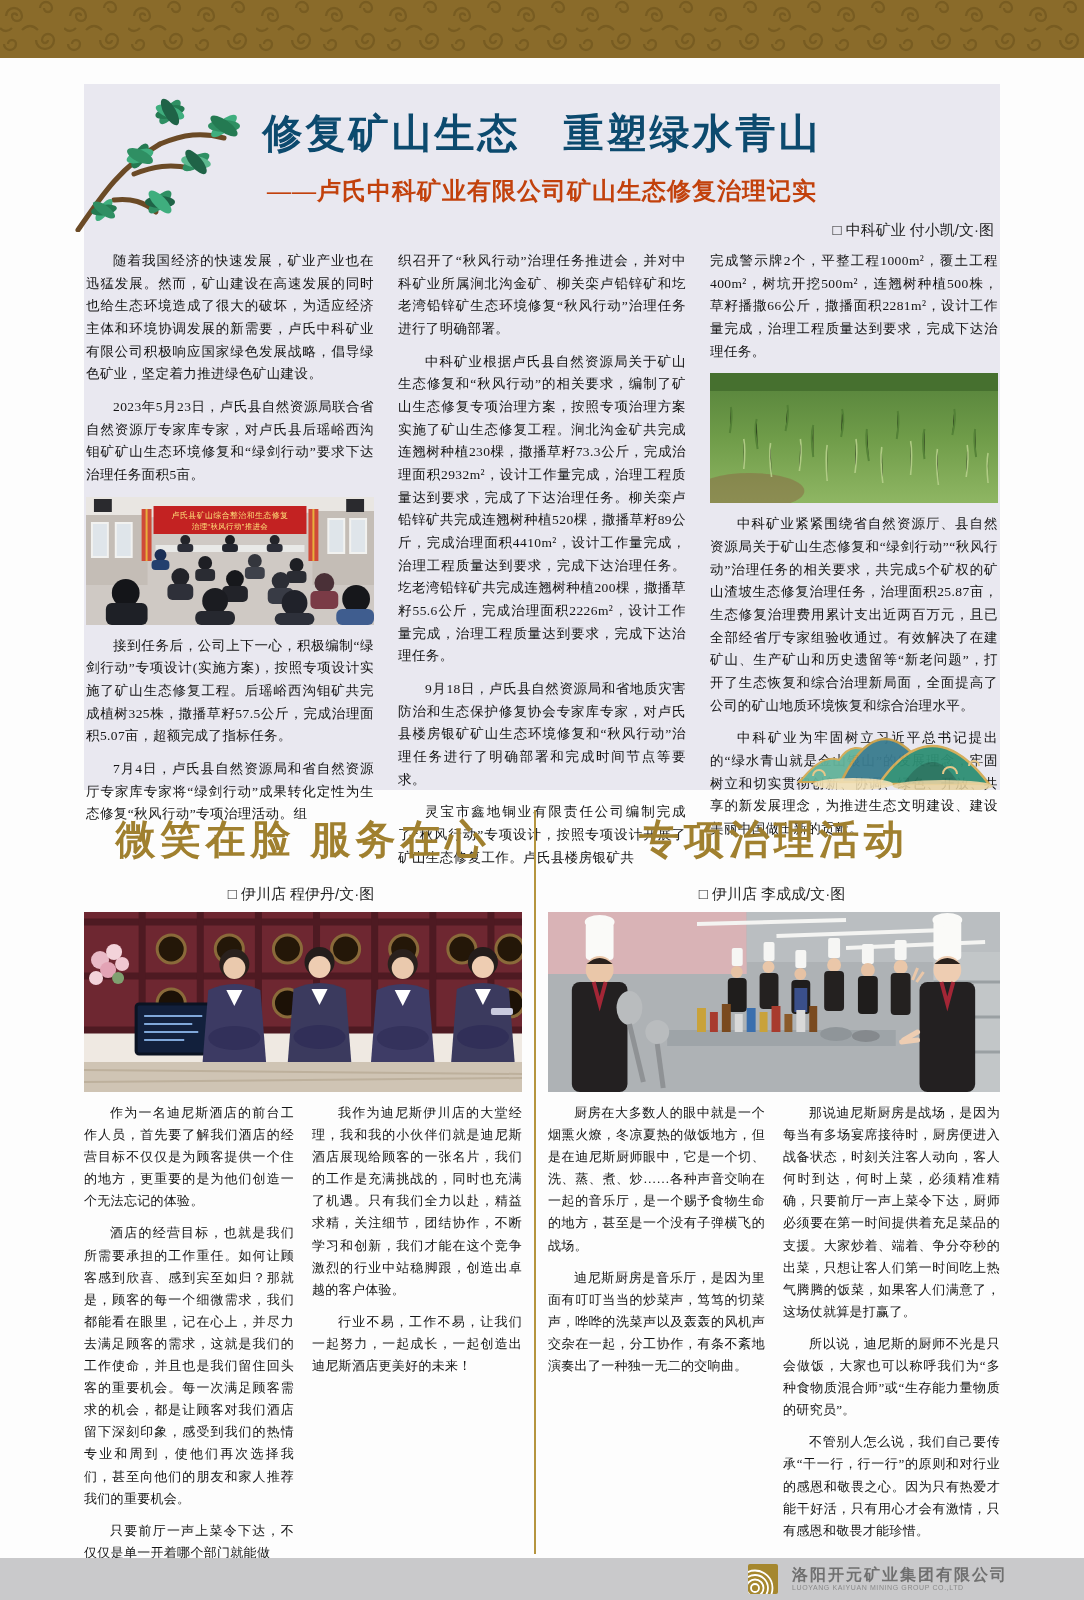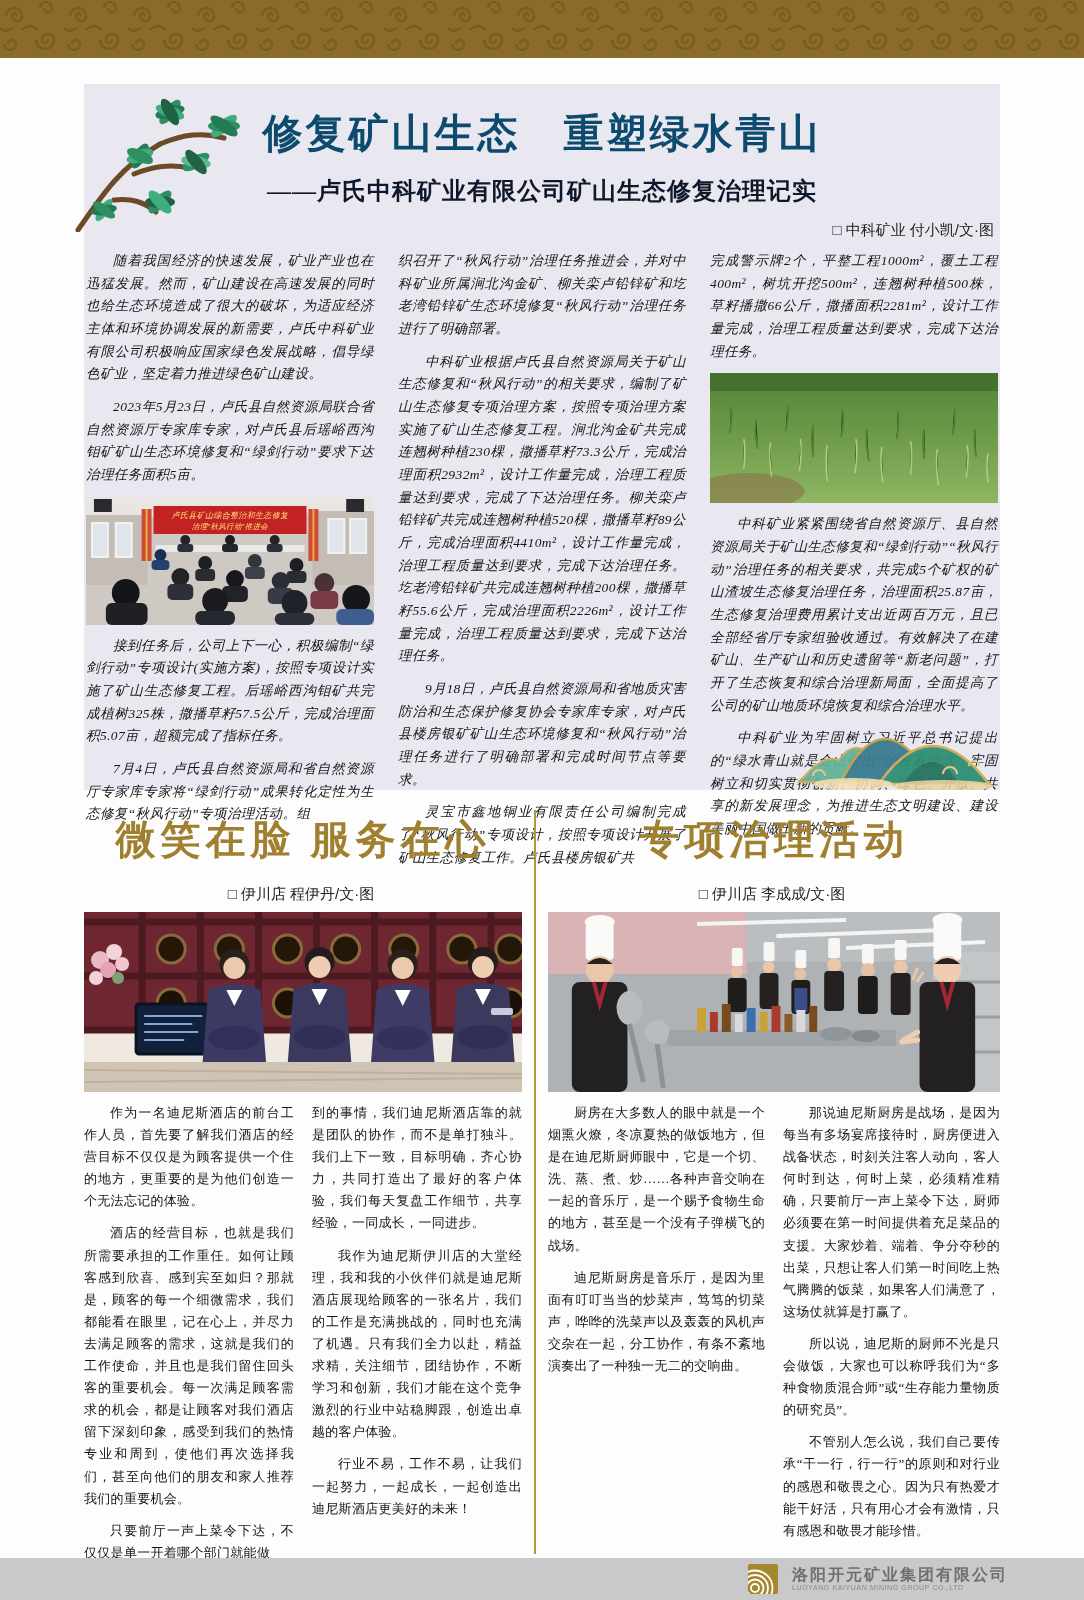--- a/index.html
+++ b/index.html
@@ -10,24 +10,24 @@
   .top-band{position:absolute;top:0;left:0;width:1084px;height:58px;}
   .top-band svg{display:block;}
 
   
   .main-article{position:absolute;top:84px;left:84px;width:916px;height:706px;
                 background:#e9e8f0;padding:0;box-sizing:border-box;}
   .branch-decoration{position:absolute;top:-2px;left:-10px;width:220px;height:150px;pointer-events:none;}
   .main-title{margin:0;padding-top:22px;text-align:center;font-size:40px;font-weight:bold;
               color:#0c4a6e;letter-spacing:3px;}
   .main-subtitle{margin:14px 0 0;text-align:center;font-size:24px;font-weight:bold;
-                 color:#0f172a;letter-spacing:1px;}
+                 color:#c2410c;letter-spacing:1px;}
   .byline{font-size:15px;color:#222;text-align:right;margin:14px 6px 6px 0;
           font-family:"Liberation Sans","DejaVu Sans",sans-serif;}
-  .cols{display:flex;gap:24px;padding:4px 2px 0 2px;font-style:italic;}
+  .cols{display:flex;gap:24px;padding:4px 2px 0 2px;}
   .col{flex:1;font-size:13.5px;line-height:1.68;text-align:justify;letter-spacing:0.4px;color:#141414;}
   .col p{margin:0 0 10px;text-indent:2em;}
   .col p.no-indent{text-indent:0;}
   figure{margin:3px 0 10px;}
   figure svg{display:block;}
   .mountain-decoration{position:absolute;right:2px;bottom:0;width:215px;height:112px;pointer-events:none;}
   .col3-wrap{position:relative;}
 
   
   .bottom-row{position:absolute;top:806px;left:84px;width:916px;height:752px;display:flex;}
@@ -358,21 +358,20 @@
             </g>
         </svg>
       </figure>
       <div class="sub-cols">
         <div class="sub-col">
             <p>作为一名迪尼斯酒店的前台工作人员，首先要了解我们酒店的经营目标不仅仅是为顾客提供一个住的地方，更重要的是为他们创造一个无法忘记的体验。</p>
             <p>酒店的经营目标，也就是我们所需要承担的工作重任。如何让顾客感到欣喜、感到宾至如归？那就是，顾客的每一个细微需求，我们都能看在眼里，记在心上，并尽力去满足顾客的需求，这就是我们的工作使命，并且也是我们留住回头客的重要机会。每一次满足顾客需求的机会，都是让顾客对我们酒店留下深刻印象，感受到我们的热情专业和周到，使他们再次选择我们，甚至向他们的朋友和家人推荐我们的重要机会。</p>
             <p>只要前厅一声上菜令下达，不仅仅是单一开着哪个部门就能做</p>
           </div>
         <div class="sub-col">
-            <p class="no-indent">到的事情，我们迪尼斯酒店靠的就是团队的协作，而不是单打独斗。我们上下一致，目标明确，齐心协力，共同打造出了最好的客户体验，我们每天复盘工作细节，共享经验，一同成长，一同进步。</p>
             <p>我作为迪尼斯伊川店的大堂经理，我和我的小伙伴们就是迪尼斯酒店展现给顾客的一张名片，我们的工作是充满挑战的，同时也充满了机遇。只有我们全力以赴，精益求精，关注细节，团结协作，不断学习和创新，我们才能在这个竞争激烈的行业中站稳脚跟，创造出卓越的客户体验。</p>
             <p>行业不易，工作不易，让我们一起努力，一起成长，一起创造出迪尼斯酒店更美好的未来！</p>
           </div>
       </div>
     </div>
 
     <div class="v-divider"></div>
 
     <div class="sub-article right">
       <h2 class="sub-title">专项治理活动</h2>

